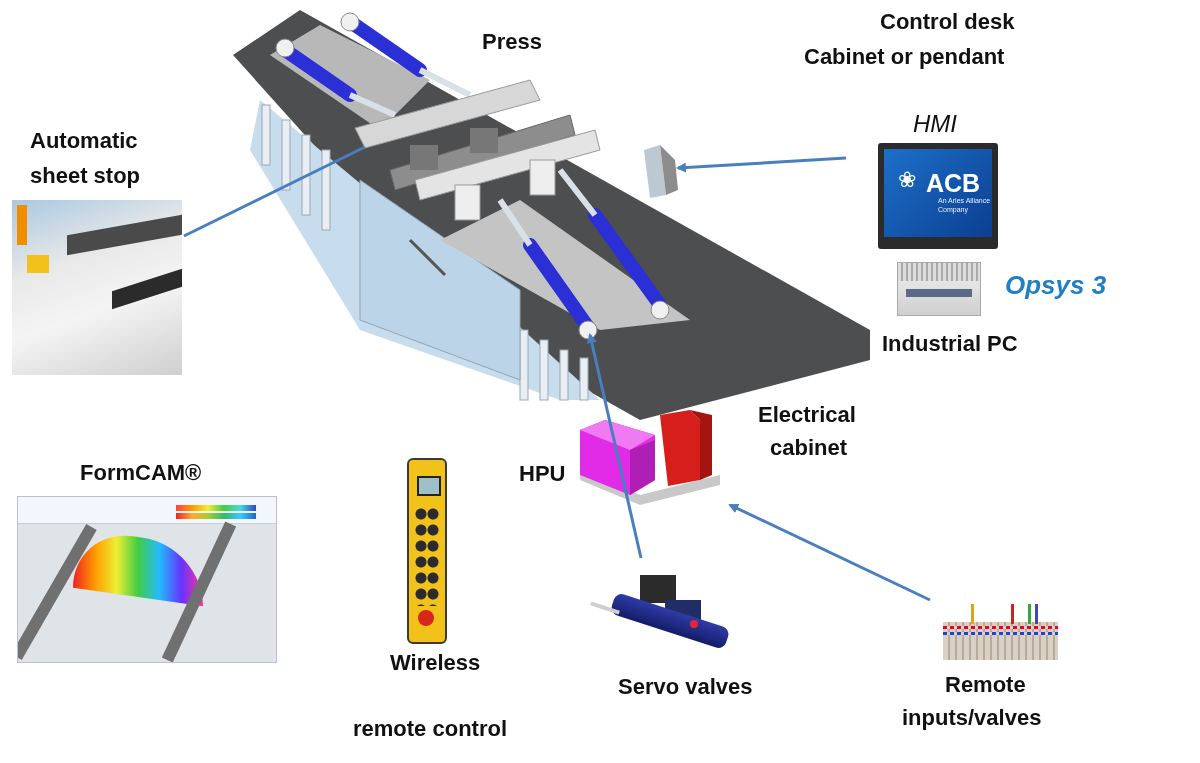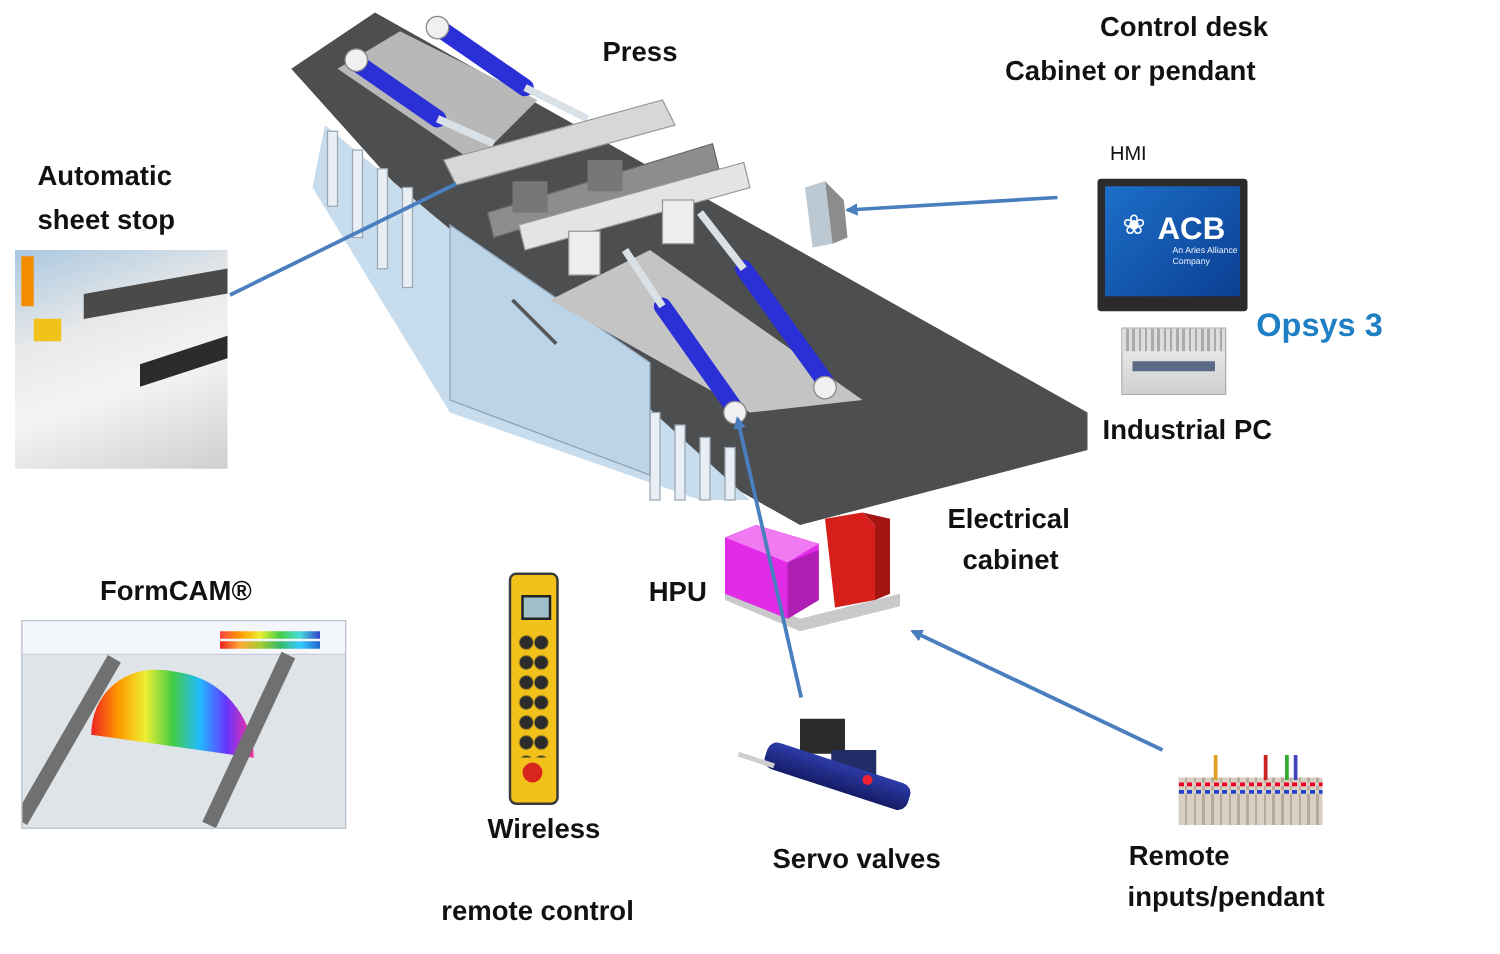--- a/index.html
+++ b/index.html
@@ -85,36 +85,36 @@
   <line x1="184" y1="236" x2="365" y2="147" stroke="#4a7fbf" stroke-width="3"></line>
   <line x1="846" y1="158" x2="678" y2="168" stroke="#4a7fbf" stroke-width="3" marker-end="url(#ah)"></line>
   <line x1="641" y1="558" x2="590" y2="335" stroke="#4a7fbf" stroke-width="3" marker-end="url(#ah)"></line>
   <line x1="930" y1="600" x2="730" y2="505" stroke="#4a7fbf" stroke-width="3" marker-end="url(#ah)"></line>
 </svg>
 
 <div class="lbl" style="left:482px;top:25px;">Press</div>
 
 <div class="lbl" style="left:880px;top:5px;">Control desk</div>
 <div class="lbl" style="left:804px;top:40px;">Cabinet or pendant</div>
-<div class="lbl lbl-reg" style="left:888px;top:107px;font-size:16px;">HMI</div>
+<div class="lbl lbl-reg" style="left:913px;top:107px;font-size:24px;font-style:italic;">HMI</div>
 
 <div class="abs" style="left:878px;top:143px;width:120px;height:106px;background:#2b2b2b;border-radius:3px;">
   <div style="position:absolute;left:6px;top:6px;right:6px;bottom:12px;background:linear-gradient(135deg,#1d6fc9,#0b3f91);">
     <span style="position:absolute;left:14px;top:18px;color:#fff;font-size:22px;">❀</span>
     <span style="position:absolute;left:42px;top:20px;color:#fff;font-weight:bold;font-size:25px;">ACB</span>
     <span style="position:absolute;left:54px;top:48px;color:#e8f0ff;font-size:7px;">An Aries Alliance</span>
     <span style="position:absolute;left:54px;top:57px;color:#e8f0ff;font-size:7px;">Company</span>
   </div>
 </div>
 
 <div class="abs" style="left:897px;top:262px;width:82px;height:52px;background:linear-gradient(#f2f2f2,#cfcfcf);border:1px solid #aaa;">
   <div style="position:absolute;left:0;right:0;top:0;height:18px;background:repeating-linear-gradient(90deg,#ddd 0 3px,#aaa 3px 5px);"></div>
   <div style="position:absolute;left:8px;top:26px;width:66px;height:8px;background:#5b6a86;"></div>
 </div>
-<div class="lbl accent" style="left:1005px;top:243px;">Opsys 3</div>
+<div class="lbl accent" style="left:1005px;top:268px;font-style:italic;">Opsys 3</div>
 <div class="lbl" style="left:882px;top:327px;text-align:right;">Industrial PC</div>
 
 <div class="lbl" style="left:30px;top:124px;text-align:left;">Automatic</div>
 <div class="lbl" style="left:30px;top:159px;text-align:left;">sheet stop</div>
 <div class="abs" style="left:12px;top:200px;width:170px;height:175px;background:linear-gradient(160deg,#aac8e0 0%,#e9e9e9 35%,#f4f4f4 60%,#cfcfcf 100%);">
   <div style="position:absolute;left:5px;top:5px;width:10px;height:40px;background:#f28c00;"></div>
   <div style="position:absolute;left:55px;top:25px;width:115px;height:20px;background:#4a4a4a;transform:skewY(-10deg);"></div>
   <div style="position:absolute;left:100px;top:80px;width:70px;height:18px;background:#2b2b2b;transform:skewY(-18deg);"></div>
   <div style="position:absolute;left:15px;top:55px;width:22px;height:18px;background:#f2c21b;"></div>
 </div>
@@ -152,14 +152,14 @@
 
 <div class="abs" style="left:943px;top:602px;width:115px;height:62px;">
   <div style="position:absolute;left:0;top:20px;width:115px;height:38px;background:repeating-linear-gradient(90deg,#d9cfc2 0 5px,#b5aa9c 5px 7px);"></div>
   <div style="position:absolute;left:0;top:24px;width:115px;height:3px;background:repeating-linear-gradient(90deg,#e02 0 4px,#d9cfc2 4px 7px);"></div>
   <div style="position:absolute;left:0;top:30px;width:115px;height:3px;background:repeating-linear-gradient(90deg,#24c 0 4px,#d9cfc2 4px 7px);"></div>
   <div style="position:absolute;left:28px;top:2px;width:3px;height:20px;background:#e0a020;"></div>
   <div style="position:absolute;left:68px;top:2px;width:3px;height:20px;background:#c22;"></div>
   <div style="position:absolute;left:85px;top:2px;width:3px;height:20px;background:#3a3;"></div>
   <div style="position:absolute;left:92px;top:2px;width:3px;height:20px;background:#44b;"></div>
 </div>
-<div class="lbl" style="left:903px;top:668px;">Remote</div>
-<div class="lbl" style="left:902px;top:701px;">inputs/pendant</div>
+<div class="lbl" style="left:945px;top:668px;">Remote</div>
+<div class="lbl" style="left:902px;top:701px;">inputs/valves</div>
 
 </body></html>

